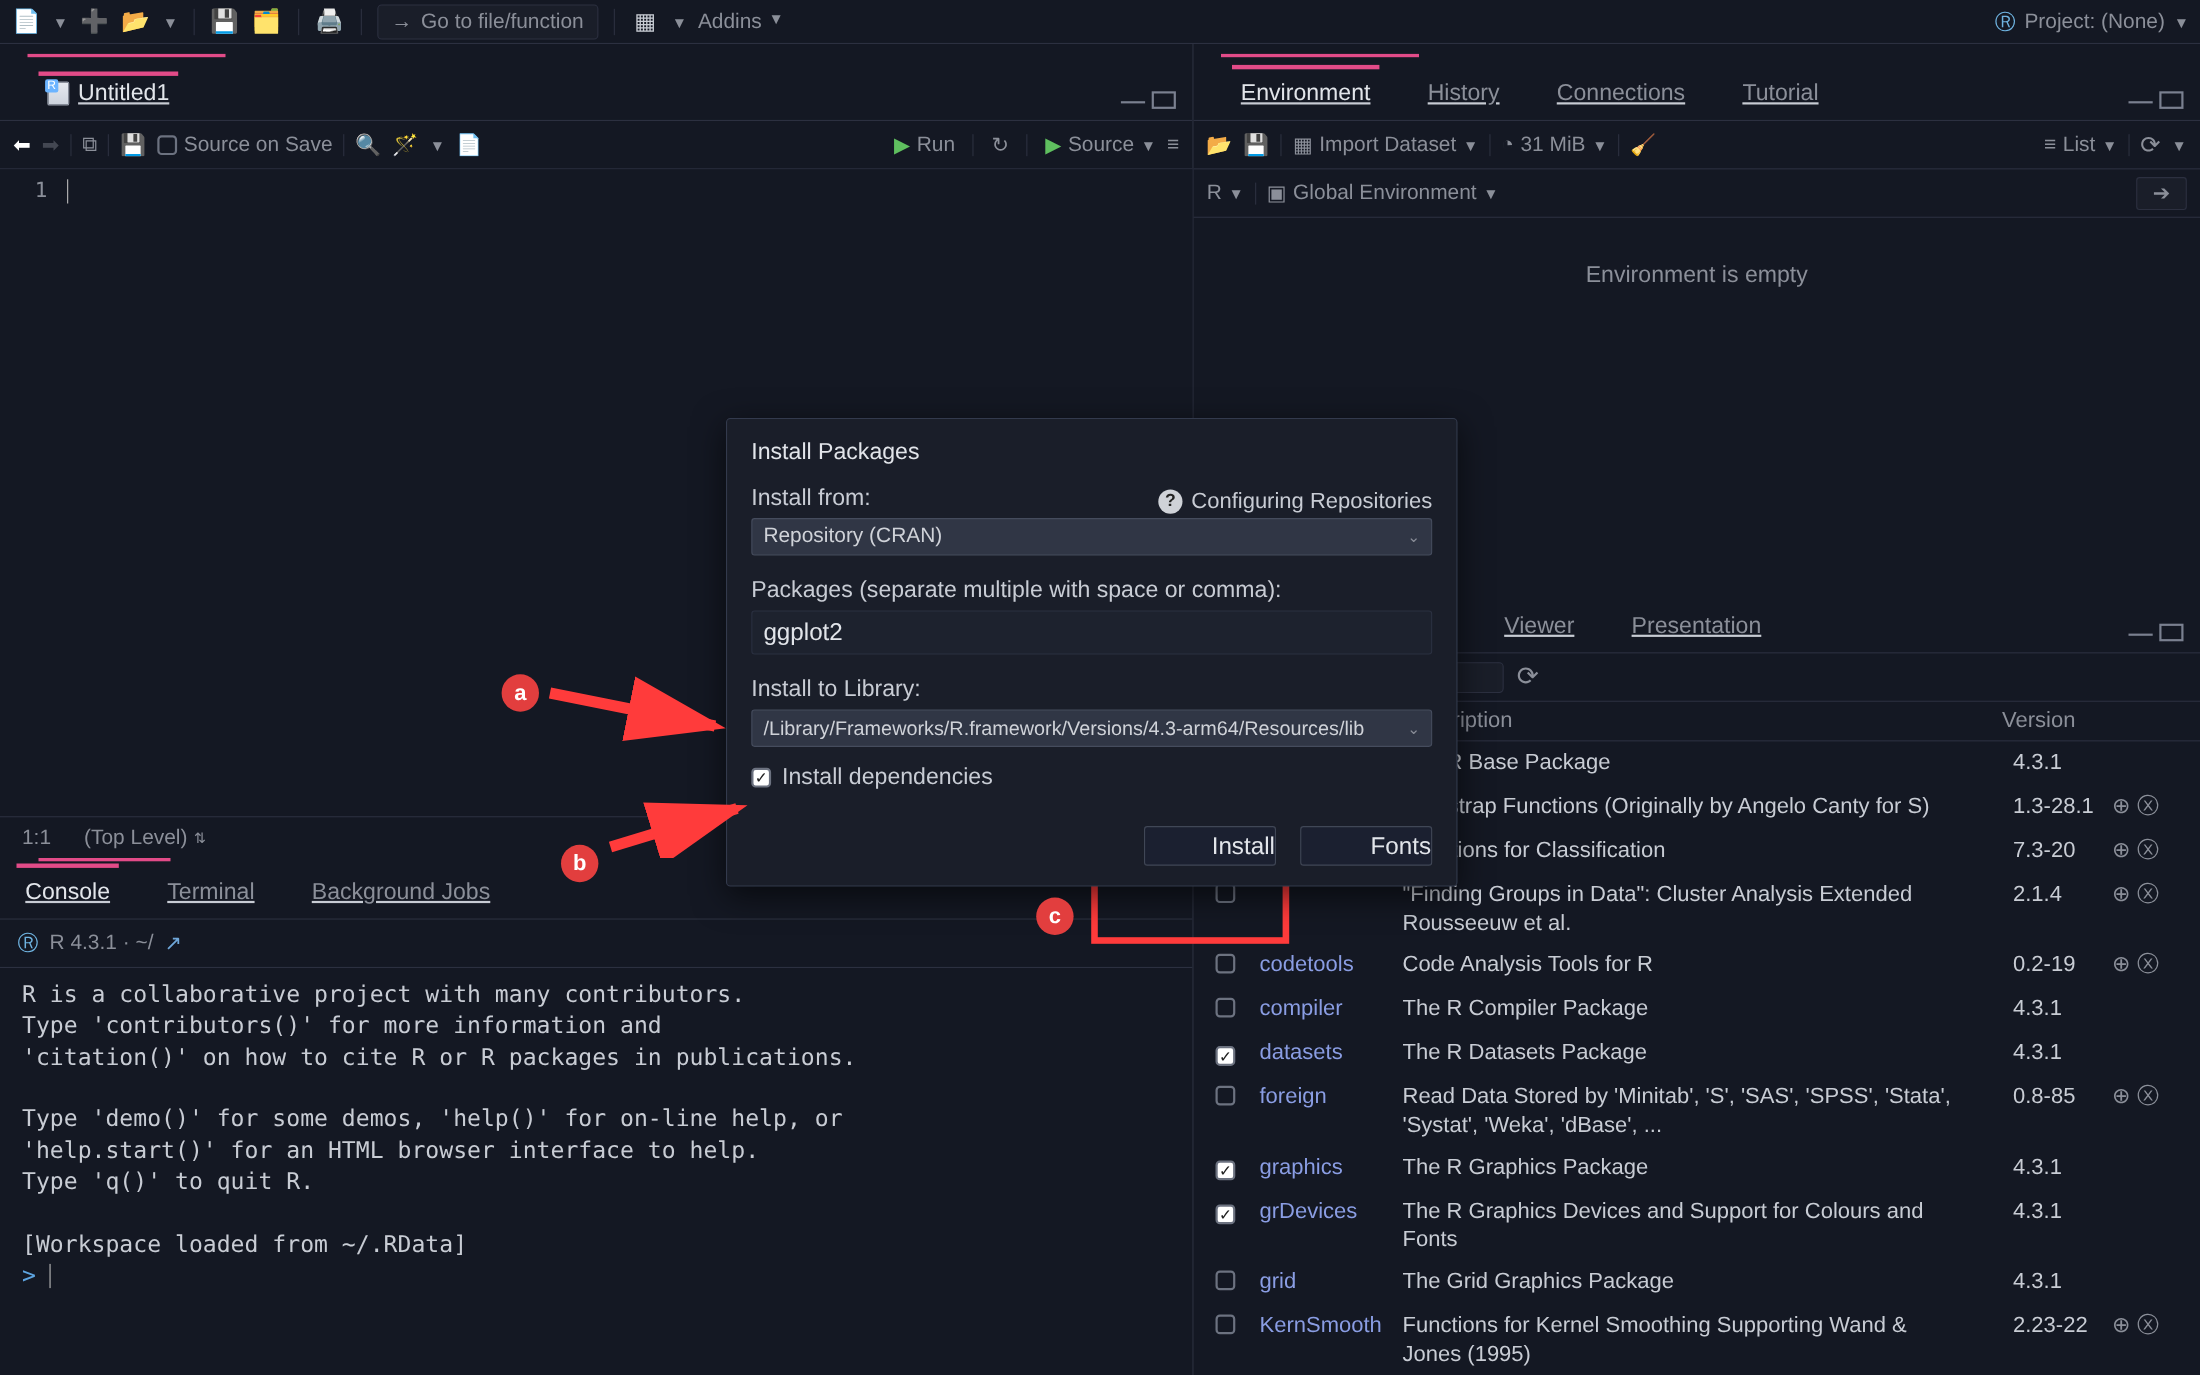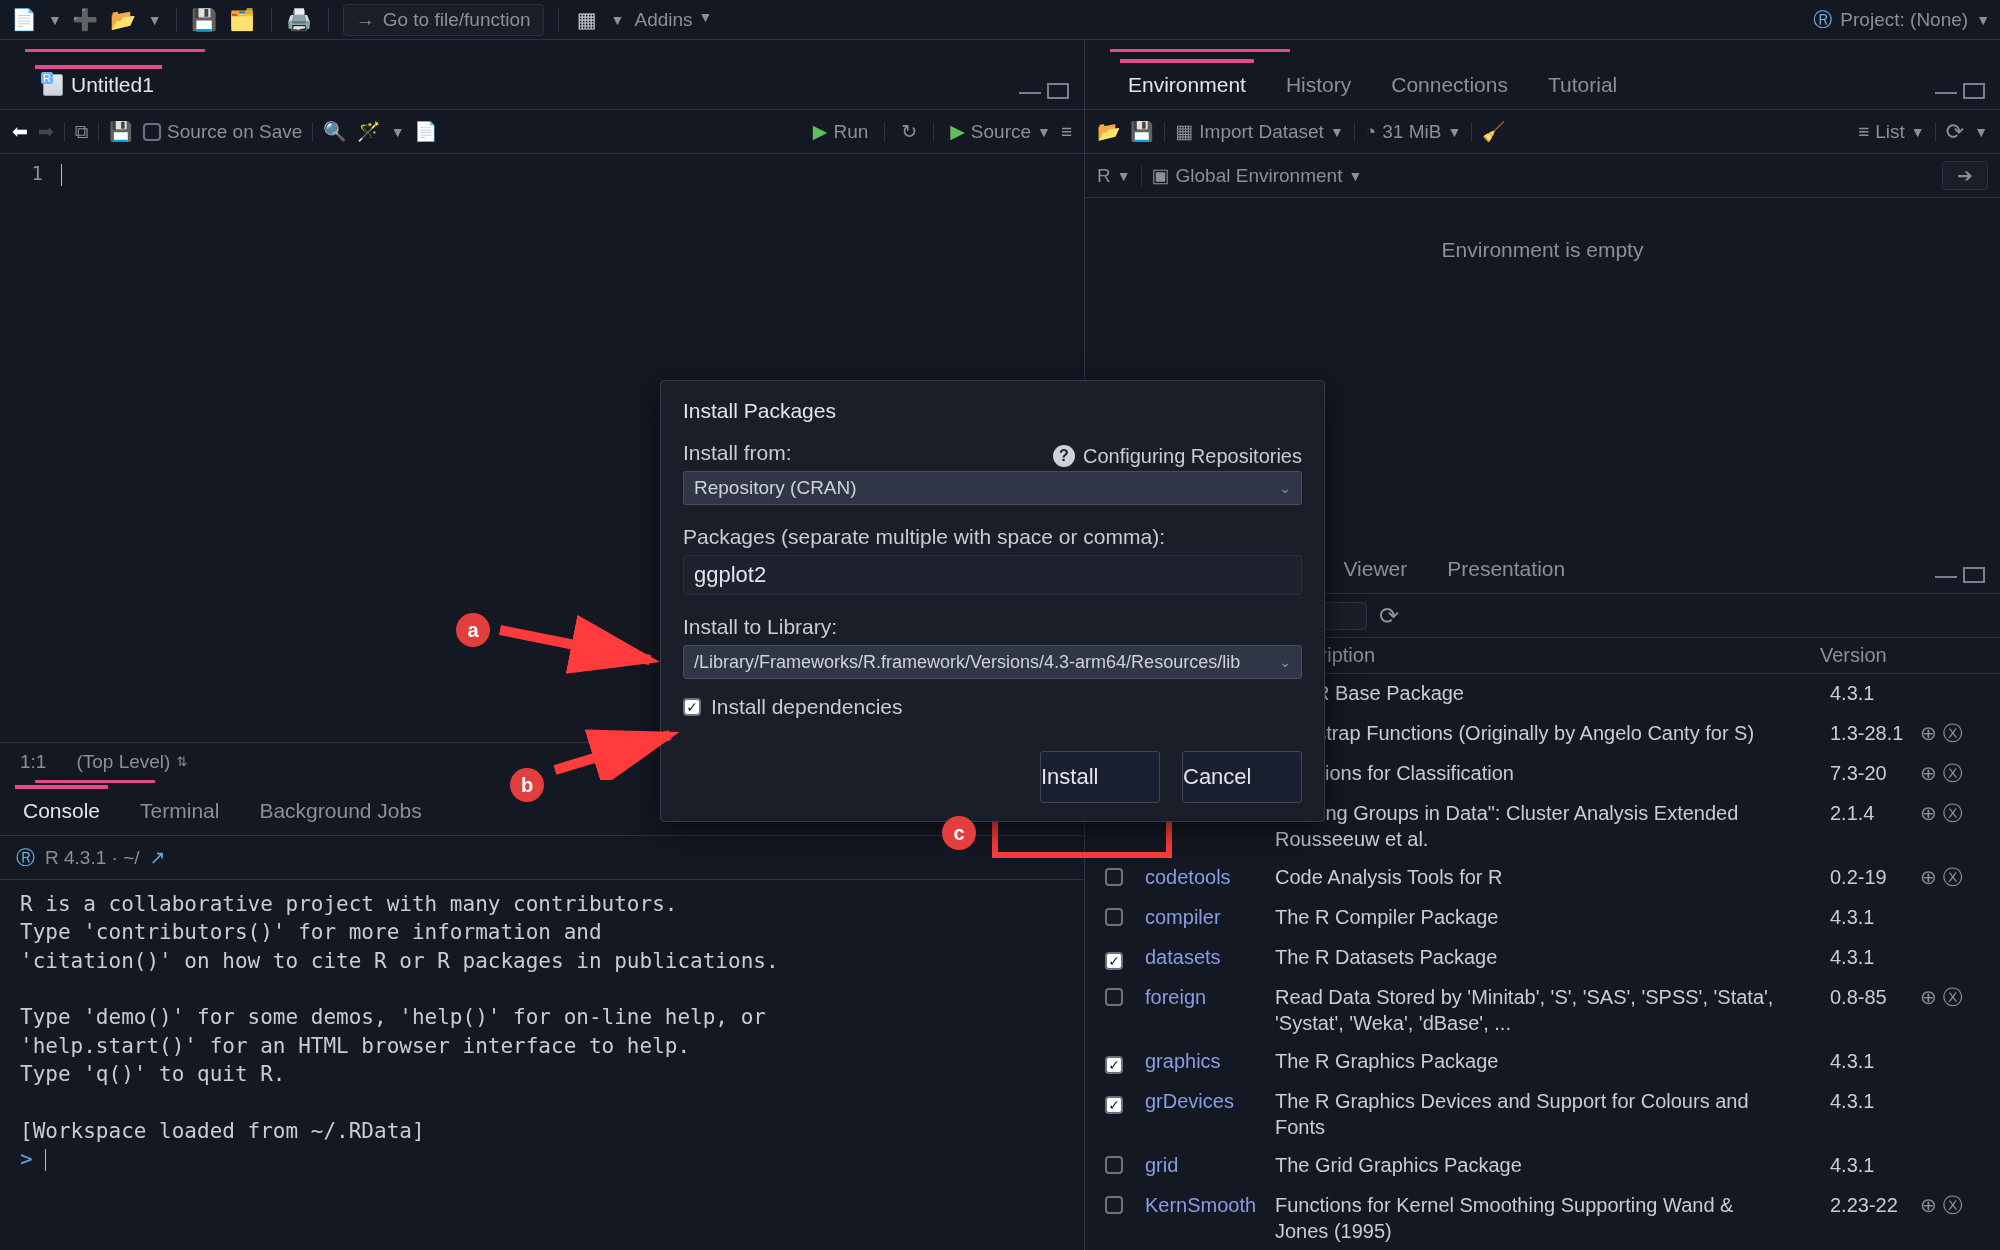--- a/index.html
+++ b/index.html
@@ -43,21 +43,21 @@
     border-radius:4px; padding:4px 12px; font-size:19px; color:var(--fg-dim);
   }
   .addins { color:var(--fg-dim); font-size:19px; display:flex; align-items:flex-start; gap:6px; cursor:pointer;}
   .project { margin-left:auto; color:var(--fg-dim); font-size:19px; display:flex; align-items:center; gap:8px; cursor:pointer;}
 
   .main-row { display:flex; height:calc(100% - 40px); }
   .left-col { width:1085px; display:flex; flex-direction:column; border-right:1px solid var(--divider);}
   .right-col { flex:1; display:flex; flex-direction:column; }
 
   .pane { display:flex; flex-direction:column; position:relative;}
-  .pane-tabs { display:flex; height:50px; align-items:flex-end; padding:0 15px; border-bottom:1px solid var(--divider); gap:24px;}
+  .pane-tabs { display:flex; height:50px; align-items:flex-end; padding:0 15px; border-bottom:1px solid var(--divider); gap:36px;text-decoration:underline;}
   .pane-tabs .spacer { flex:1; }
   .pane-tabs .winicons { display:flex; gap:6px; align-items:center; padding-bottom:10px;}
   .win-icon { width:22px; height:16px; border:2px solid #7a8090; background:transparent; }
   .win-icon.min { height:6px; border-top:none; border-left:none; border-right:none;}
   .tab {
     padding:10px 8px 12px 8px; font-size:21px; color:var(--fg-dim);
     border-top:4px solid transparent; cursor:pointer;
     display:flex; align-items:center; gap:8px;
   }
   .tab.active { color:var(--fg-strong); border-top:4px solid var(--accent);}
@@ -124,22 +124,22 @@
     padding:0 10px; font-size:19px; display:flex; align-items:center; justify-content:space-between;
     cursor:pointer;
   }
   .dialog .textfld {
     width:100%; height:40px; background:#1d222e; border:1px solid #2a3040;
     border-radius:3px; color:var(--fg-strong); padding:0 10px; font-size:22px;
   }
   .dialog .chkrow { display:flex; align-items:center; gap:10px; margin-top:16px; color:var(--fg);}
   .dialog .btns { display:flex; justify-content:flex-end; gap:22px; margin-top:32px;}
   .dialog .btn {
-    min-width:120px; height:52px; border:1px solid #404756; background:#1b2030;
-    color:var(--fg-strong); display:flex; align-items:center; justify-content:flex-start;
+    min-width:120px; height:36px; border:1px solid #404756; background:#1b2030;
+    color:var(--fg-strong); display:flex; align-items:center; justify-content:flex-end;
     font-size:22px; cursor:pointer; border-radius:3px;
   }
   .install-highlight {
     position:absolute; border:6px solid var(--arrow-red); pointer-events:none;
   }
 
   
   .marker {
     position:absolute; width:34px; height:34px; border-radius:50%;
     background:var(--red-marker); color:#fff; font-weight:700;
@@ -516,21 +516,21 @@
   </div>
   <div class="chkrow">
     <span class="checkbox checked">✓</span>
     <span>Install dependencies</span>
   </div>
   <div class="btns">
     <div class="btn">
         <span>Install</span>
       </div>
     <div class="btn">
-        <span>Cancel</span>
+        <span>Fonts</span>
       </div>
   </div>
 </div>
 
 <div class="install-highlight" style="left:992px; top:786px; width:180px; height:72px;"></div>
 
 <div class="marker" style="left:456px; top:613px;">a</div>
 <div class="marker" style="left:510px; top:768px;">b</div>
 <div class="marker" style="left:942px; top:816px;">c</div>
 

